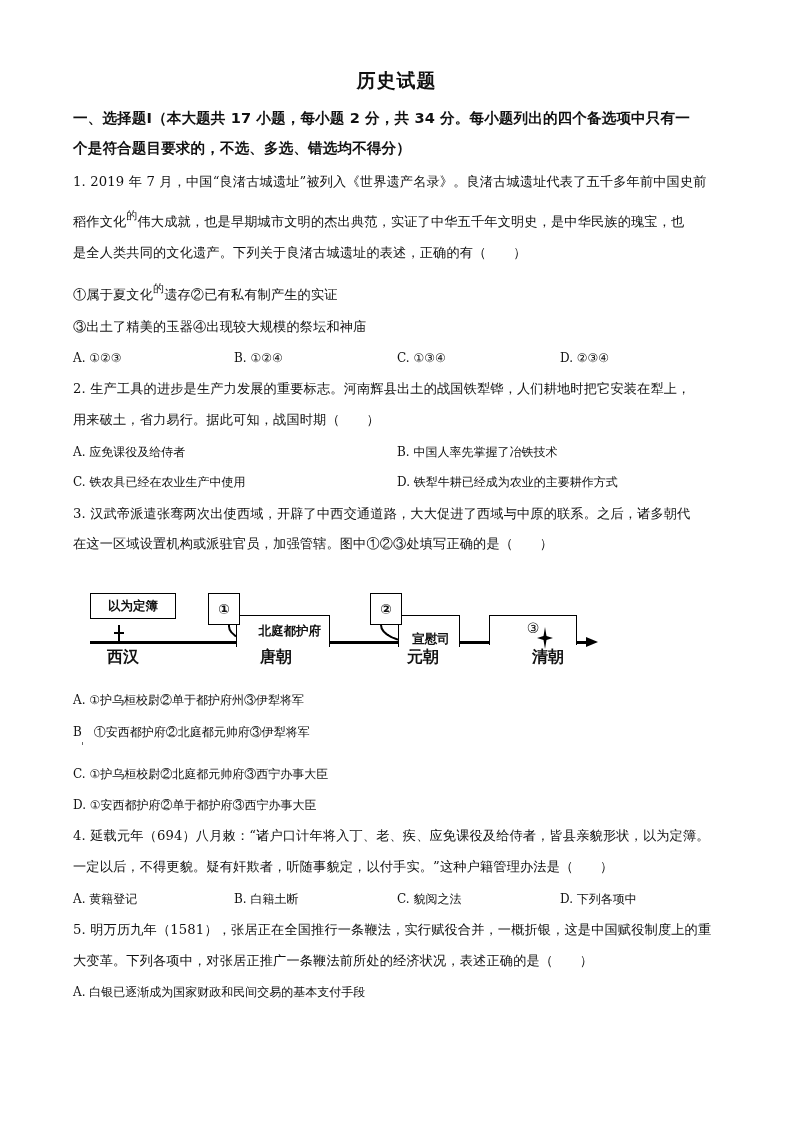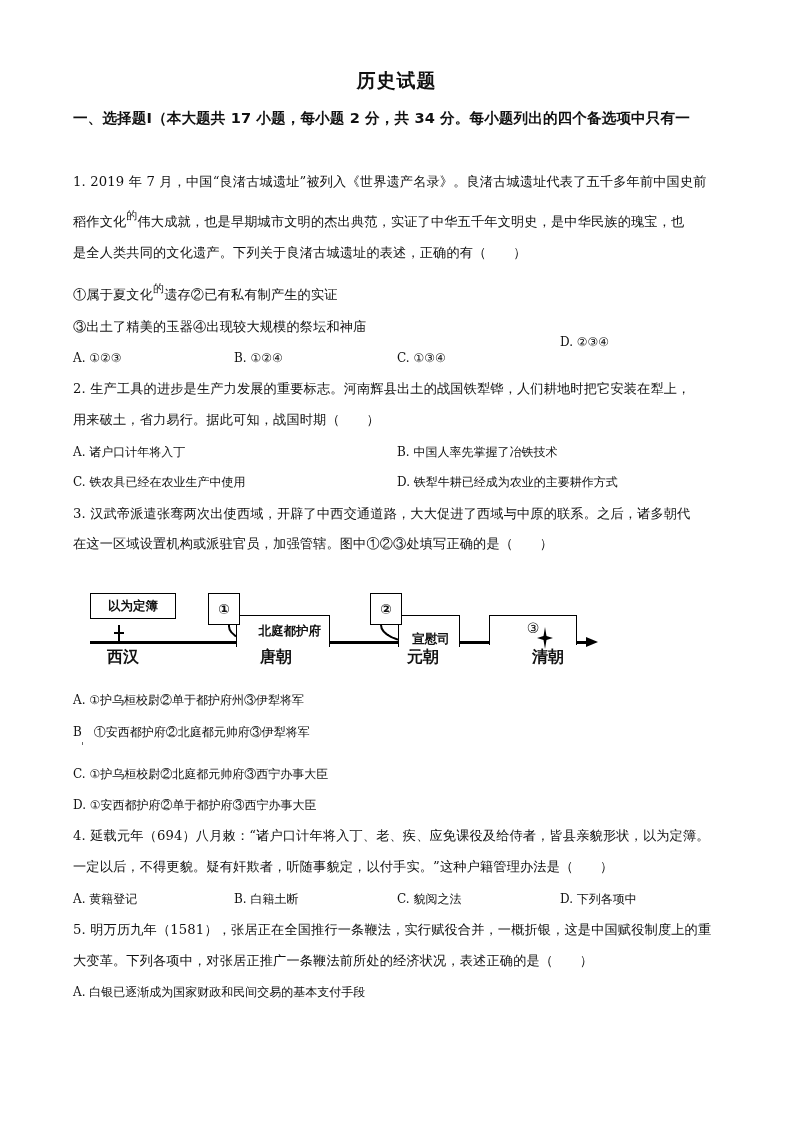--- a/index.html
+++ b/index.html
@@ -136,43 +136,44 @@
     }
   </style>
 </head>
 <body>
 
 <div class="page">
 
   <div class="title">历史试题</div>
 
   <div class="section-head" style="top:108px;">一、选择题Ⅰ（本大题共 17 小题，每小题 2 分，共 34 分。每小题列出的四个备选项中只有一</div>
+  <div class="section-head" style="top:138px;">个是符合题目要求的，不选、多选、错选均不得分）</div>
 
   <div>
     <div class="line" style="top:173px;">1. 2019 年 7 月，中国“良渚古城遗址”被列入《世界遗产名录》。良渚古城遗址代表了五千多年前中国史前</div>
     <div class="line" style="top:213px;">
       <span>稻作文化</span><span class="sup">的</span><span>伟大成就，也是早期城市文明的杰出典范，实证了中华五千年文明史，是中华民族的瑰宝，也</span>
     </div>
     <div class="line" style="top:244px;">是全人类共同的文化遗产。下列关于良渚古城遗址的表述，正确的有（　　）</div>
 
     <div class="line" style="top:286px;">
       <span>①属于夏文化</span><span class="sup">的</span><span>遗存②已有私有制产生的实证</span>
     </div>
     <div class="line" style="top:318px;">③出土了精美的玉器④出现较大规模的祭坛和神庙</div>
 
     <div class="opt" style="left:73px; top:349px;">A. ①②③</div>
     <div class="opt" style="left:234px; top:349px;">B. ①②④</div>
     <div class="opt" style="left:397px; top:349px;">C. ①③④</div>
-    <div class="opt" style="left:560px; top:333px;">D. ②③④</div>
+    <div class="opt" style="left:560px; top:349px;">D. ②③④</div>
   </div>
 
   <div>
     <div class="line" style="top:380px;">2. 生产工具的进步是生产力发展的重要标志。河南辉县出土的战国铁犁铧，人们耕地时把它安装在犁上，</div>
     <div class="line" style="top:411px;">用来破土，省力易行。据此可知，战国时期（　　）</div>
-    <div class="opt" style="left:73px; top:443px;">A.  诸户口计年将入丁</div>
+    <div class="opt" style="left:73px; top:443px;">A.  应免课役及给侍者</div>
     <div class="opt" style="left:397px; top:443px;">B.  中国人率先掌握了冶铁技术</div>
     <div class="opt" style="left:73px; top:473px;">C.  铁农具已经在农业生产中使用</div>
     <div class="opt" style="left:397px; top:473px;">D.  铁犁牛耕已经成为农业的主要耕作方式</div>
   </div>
 
   <div>
     <div class="line" style="top:505px;">3. 汉武帝派遣张骞两次出使西域，开辟了中西交通道路，大大促进了西域与中原的联系。之后，诸多朝代</div>
     <div class="line" style="top:535px;">在这一区域设置机构或派驻官员，加强管辖。图中①②③处填写正确的是（　　）</div>
 
     <div class="diagram">

